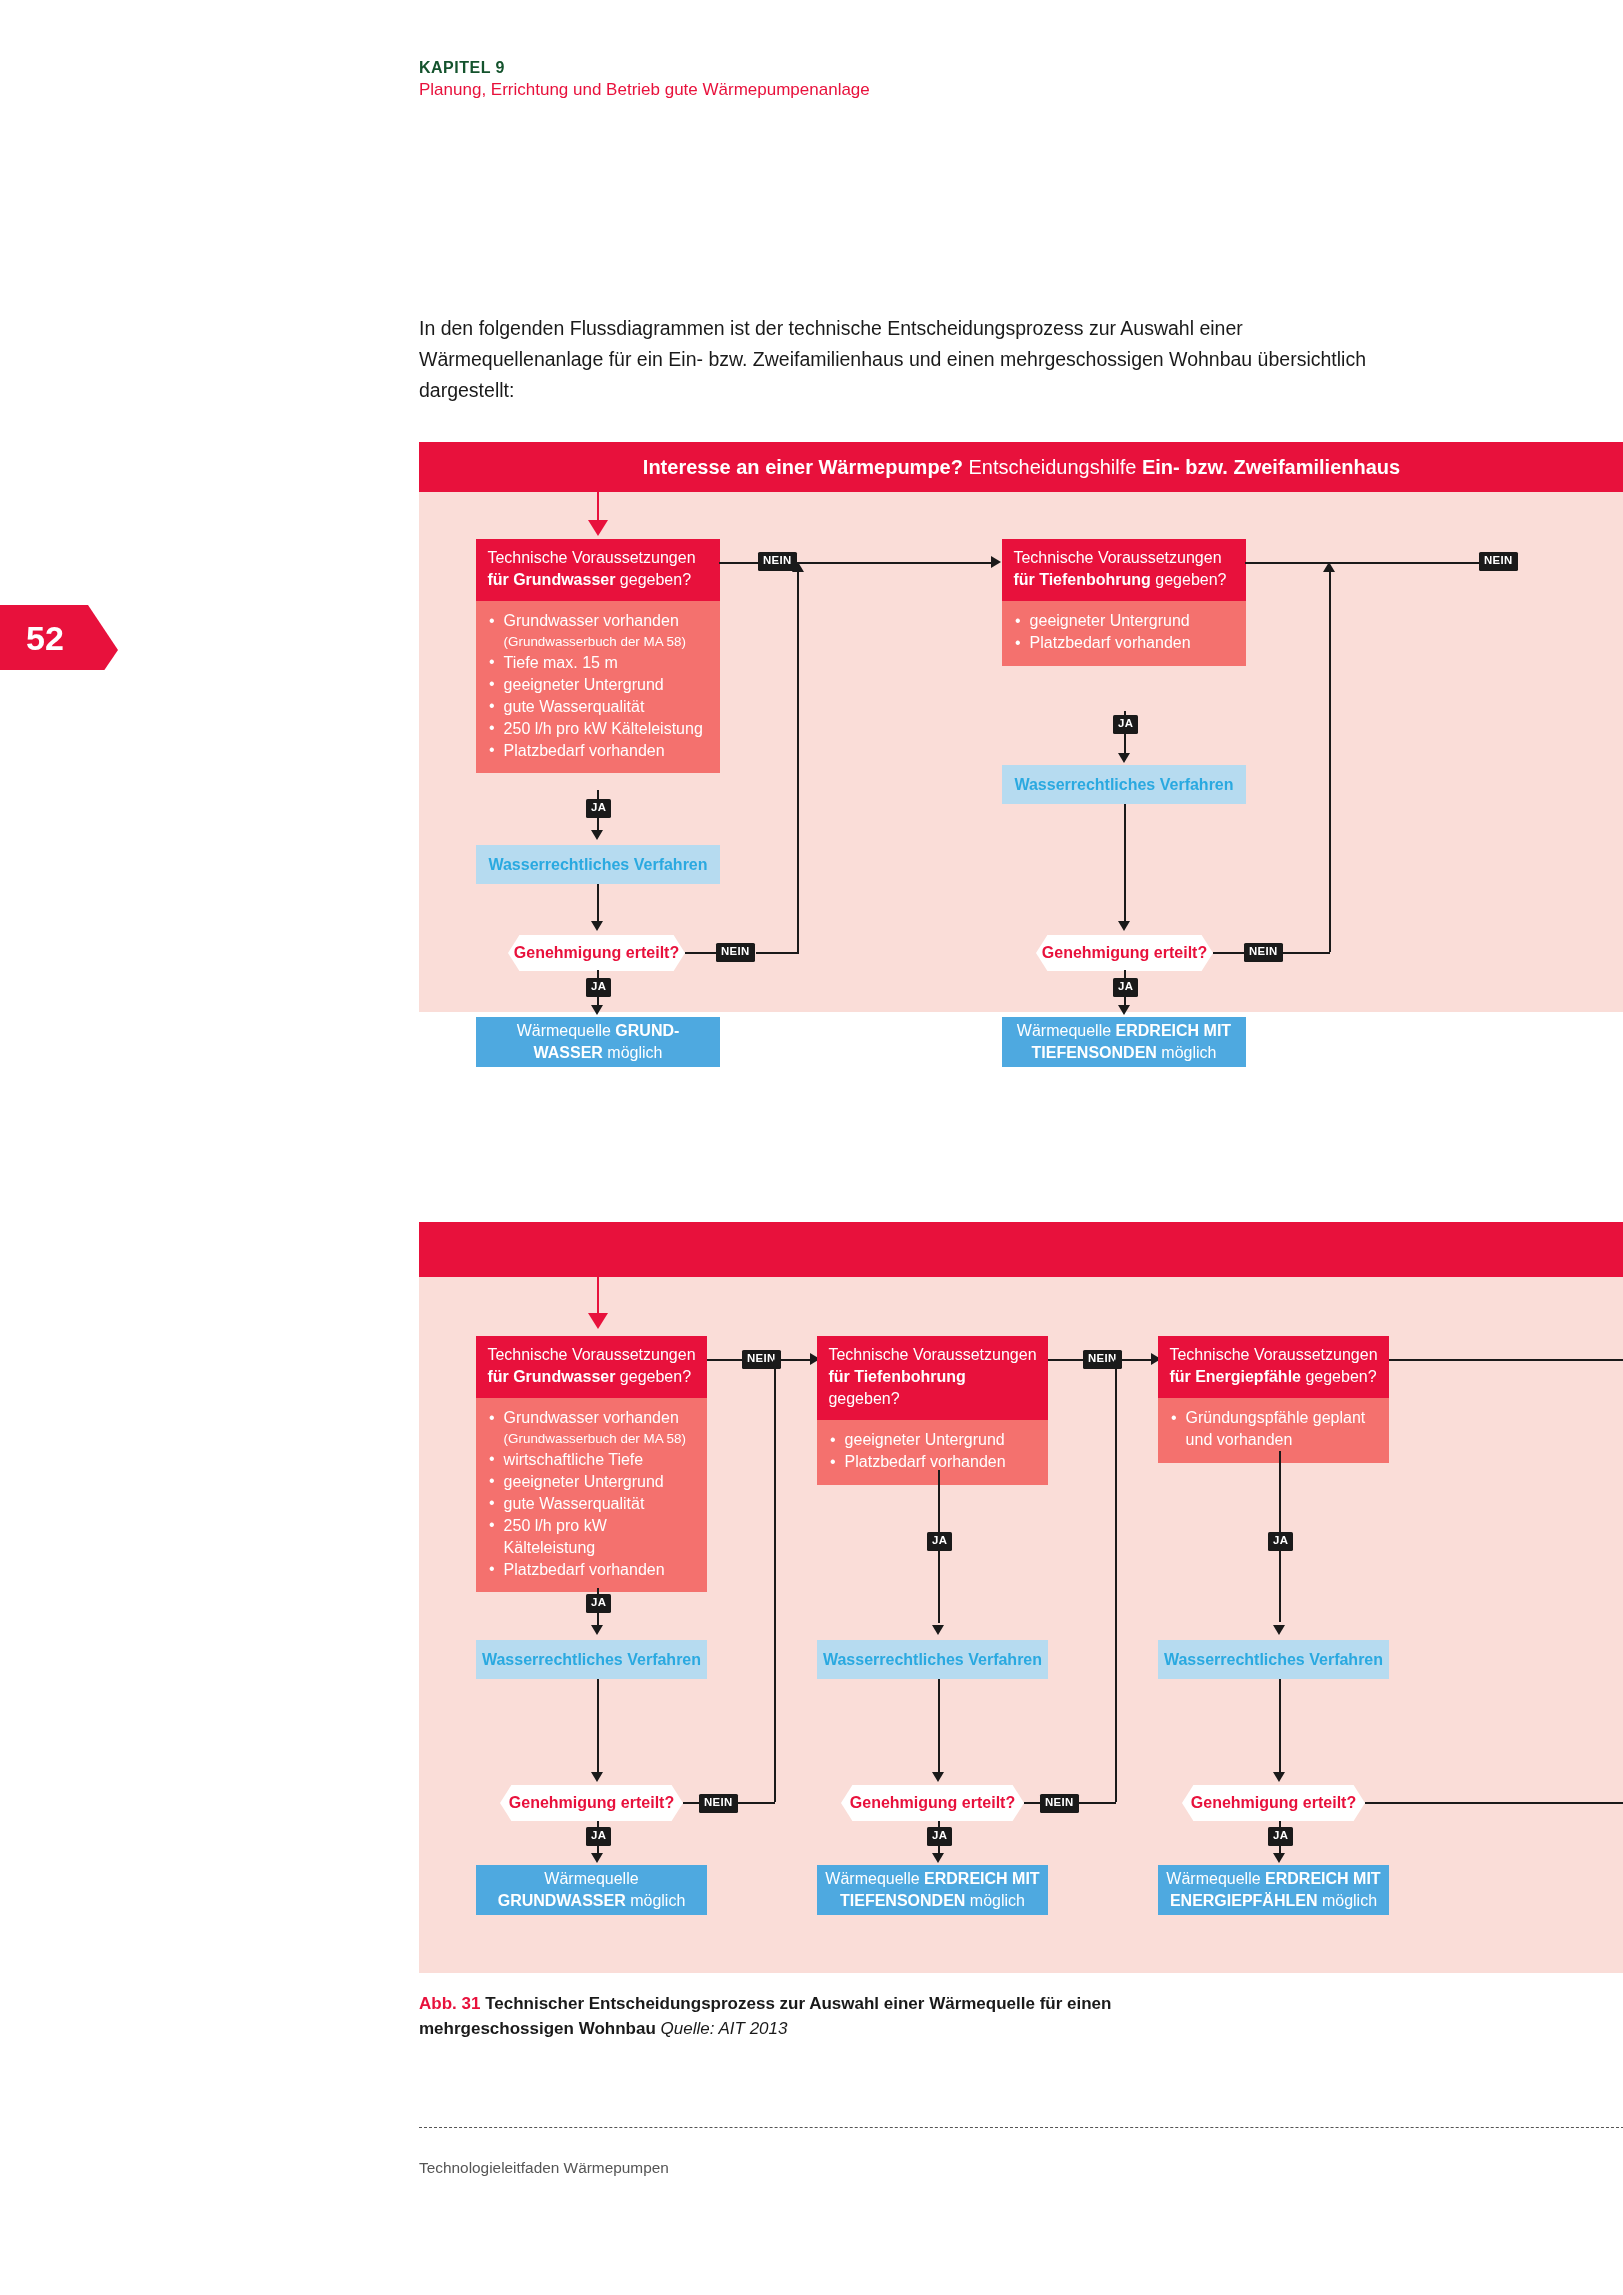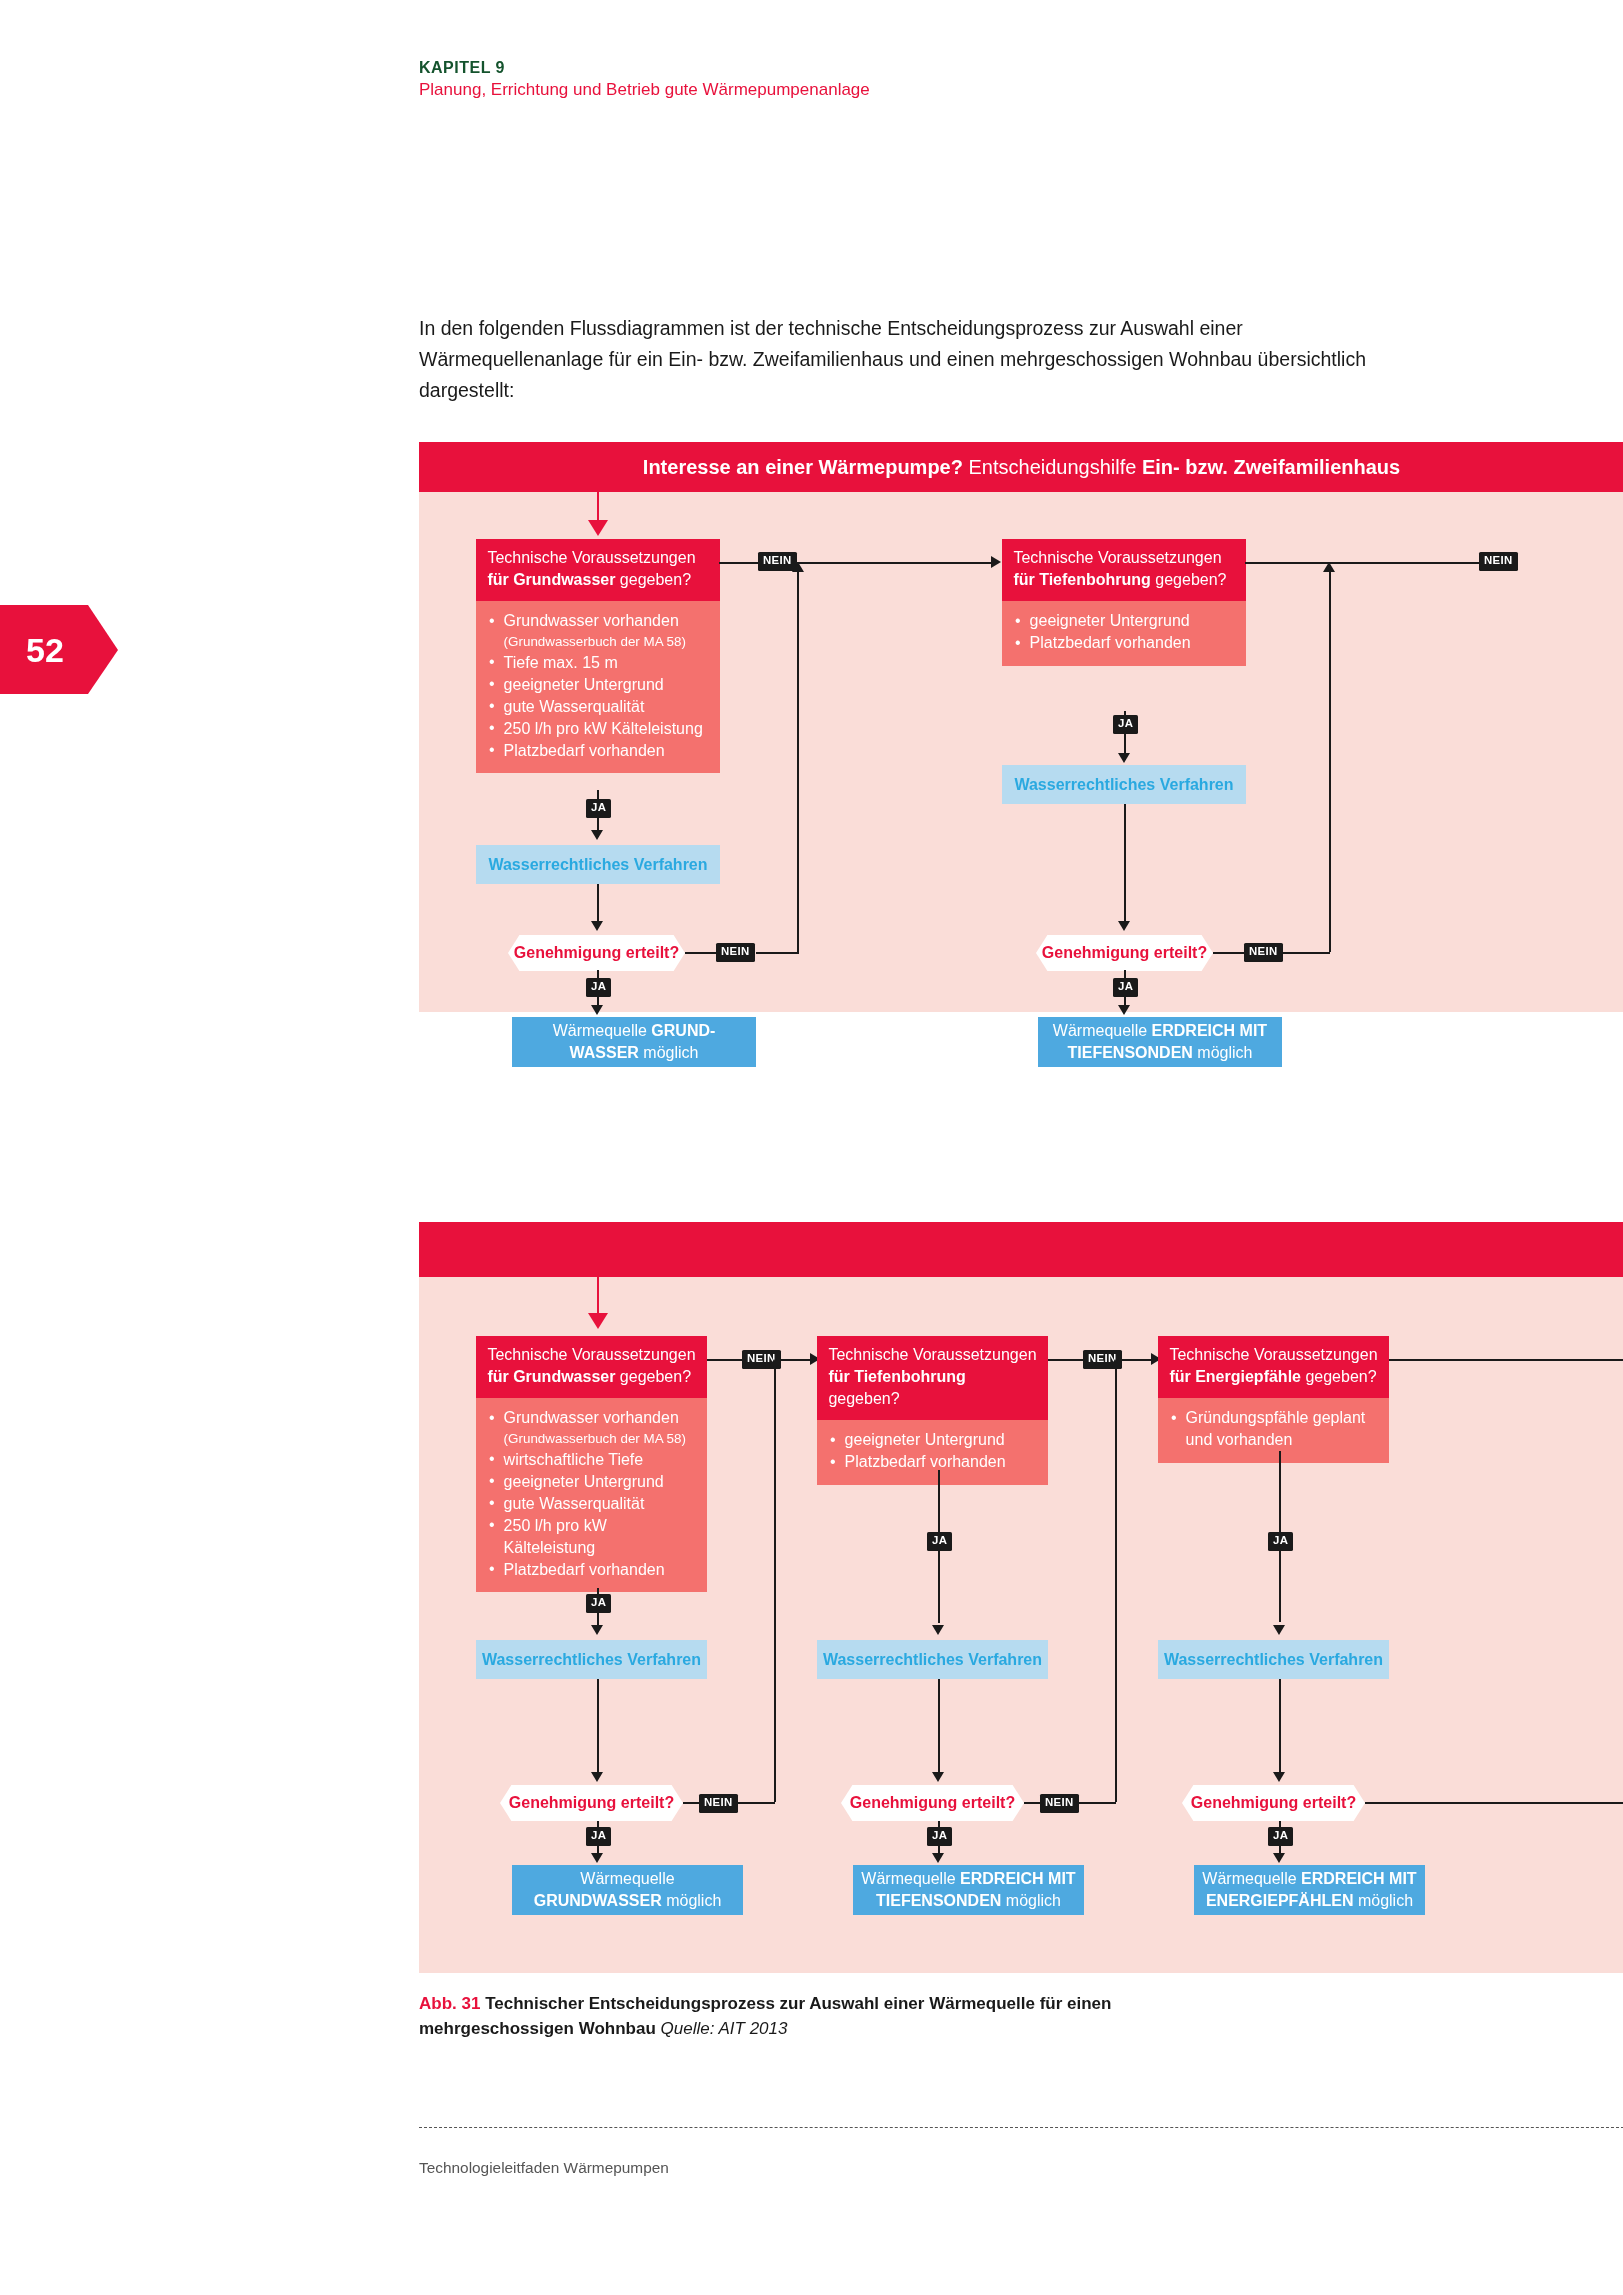--- a/index.html
+++ b/index.html
@@ -15,21 +15,21 @@
   .runhead .kap{
     color:#14532d;font-weight:bold;font-size:16px;letter-spacing:0.5px;
     line-height:21px;
   }
   .runhead .sub{
     color:#E8113C;font-size:17px;line-height:24px;font-weight:400;
   }
 
   
   .pagetab{
-    position:absolute;left:0;top:605px;width:118px;height:89px;
+    position:absolute;left:0;top:605px;width:118px;height:65px;
     background:#E8113C;
     clip-path:polygon(0 0, 88px 0, 118px 45px, 88px 89px, 0 89px);
     display:flex;align-items:center;justify-content:flex-start;
   }
   .pagetab span{
     color:#ffffff;font-weight:bold;font-size:34px;padding-left:26px;line-height:1;
   }
 
   
   .sec-head{position:absolute;left:419px;top:280px;display:flex;}
@@ -78,21 +78,21 @@
   }
   .qbox ul li.sub:before{content:"";}
 
   .bluebox{
     background:#B6DBF0;color:#2AA9E0;font-size:16px;font-weight:bold;
     display:flex;align-items:center;justify-content:center;text-align:center;
   }
   .resultbox{
     background:#4EA9E0;color:#ffffff;font-size:16px;
     display:flex;align-items:center;justify-content:center;text-align:center;
-    line-height:22px;padding:3.2px 8px;box-sizing:border-box;margin-left:36px;
+    line-height:22px;padding:3.2px 8px;box-sizing:border-box;
   }
   .resultbox b{font-weight:bold;}
 
   .hexbox{
     background:#ffffff;color:#E8113C;font-weight:bold;font-size:16px;
     display:flex;align-items:center;justify-content:center;text-align:center;
     clip-path:polygon(11.4px 0, calc(100% - 11.4px) 0, 100% 50%, calc(100% - 11.4px) 100%, 11.4px 100%, 0 50%);
   }
 
   

